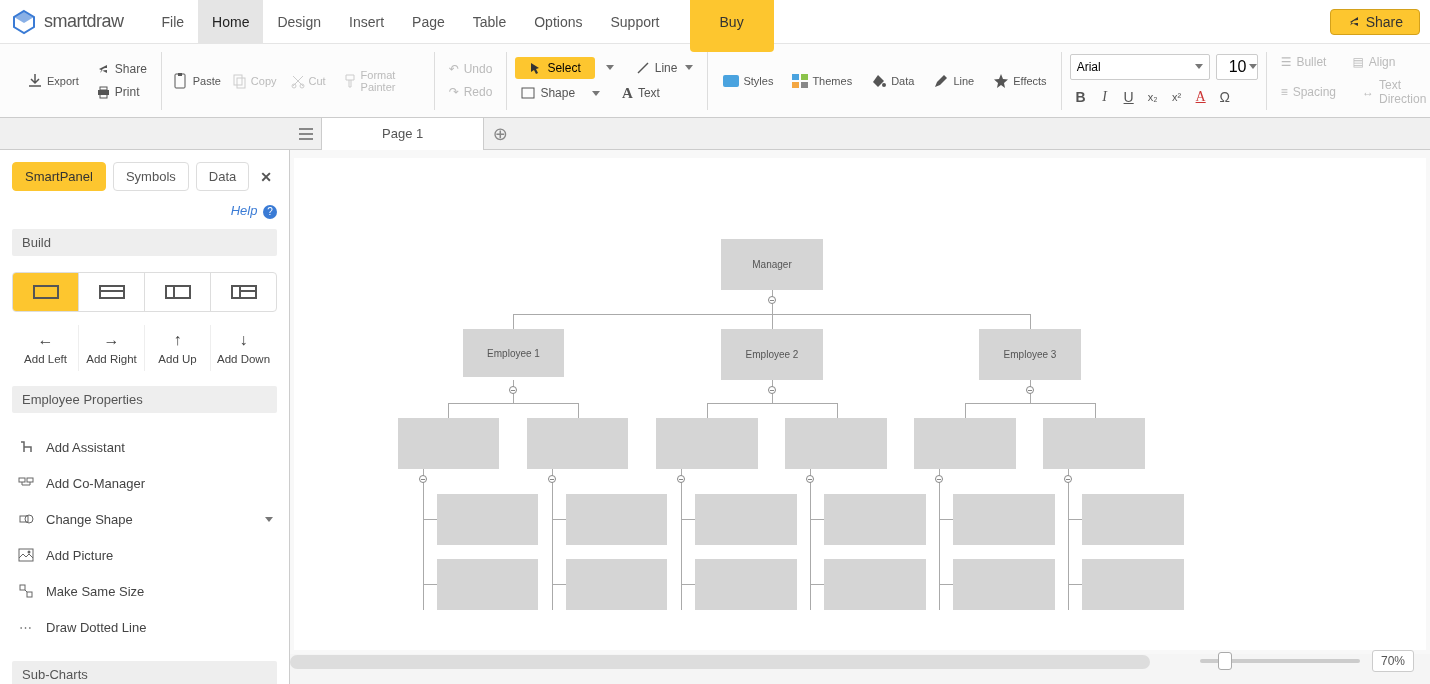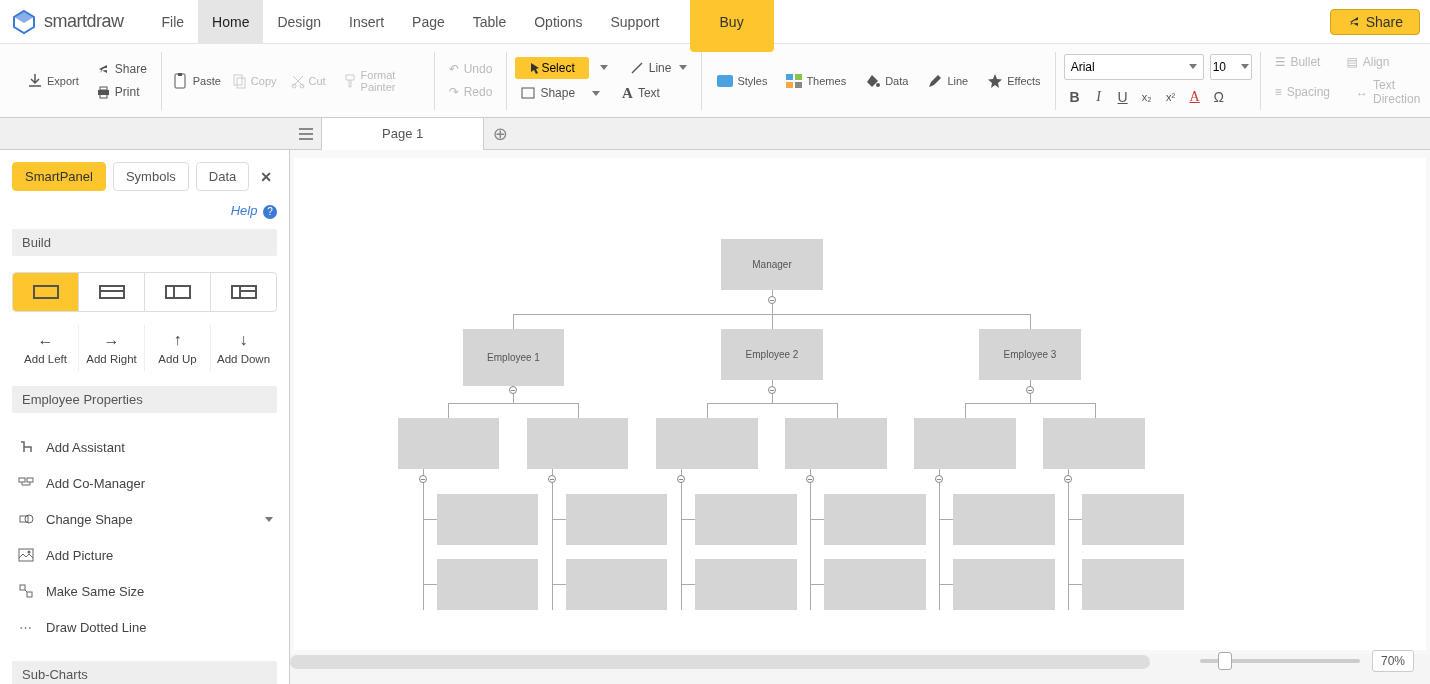--- a/index.html
+++ b/index.html
@@ -13,24 +13,24 @@
 .buy-btn { margin-left: 16px; background: #fdc62f; border: none; border-radius: 4px; padding: 22px 30px; font-size: 14px; color: #333; cursor: pointer; font-weight: 500;}
 .share-btn { margin-left: auto; display: flex; align-items: center; gap: 5px; background: #fdc62f; border: 1px solid #d4a11b; border-radius: 4px; padding: 4px 16px; font-size: 14px; color: #333; cursor: pointer; font-weight: 500;}
 .ribbon { height: 74px; display: flex; align-items: center; padding: 0 12px; border-bottom: 1px solid #ccc; background:#fcfcfc; }
 .rgroup { display: flex; align-items: center; height: 58px; padding: 0 8px; border-right: 1px solid #ddd; gap: 6px; }
 .rgroup.last { border-right: none; }
 .rbtn { display: flex; flex-direction: row; align-items: center; justify-content: center; min-width: 44px; padding: 4px 6px; font-size: 11px; color: #555; cursor: pointer; gap: 3px; }
 .rbtn.disabled { color: #bbb; }
 .rbtn-inline { display: flex; align-items: center; gap: 5px; font-size: 12px; color: #555; cursor: pointer; padding: 3px 6px; }
 .rbtn-inline.disabled { color: #bbb; }
 .ricon { width: 18px; height: 18px; display:flex; align-items:center; justify-content:center;}
-.select-btn { background: #fdc62f; border-radius: 3px; padding: 4px 14px; display:flex; align-items:center; font-size:12px; font-weight: 500;}
+.select-btn { background: #fdc62f; border-radius: 3px; padding: 4px 14px; display:flex; align-items:center; gap:6px; font-size:12px; font-weight: 500;}
 .dropdown-arrow { width:0;height:0;border-left:4px solid transparent;border-right:4px solid transparent;border-top:5px solid #777; margin-left:3px;}
 .font-select { border:1px solid #ccc; height:26px; width:140px; padding:0 6px; font-size:12px; border-radius:2px; background:#fff; cursor:pointer; display:flex; align-items:center; justify-content:space-between;}
-.size-select { border:1px solid #ccc; height:26px; width:42px; padding:0 2px; font-size:12px; border-radius:2px; background:#fff; cursor:pointer; display:flex; align-items:center; justify-content:space-between;}
+.size-select { border:1px solid #ccc; height:26px; width:42px; padding:0 12px; font-size:16px; border-radius:2px; background:#fff; cursor:pointer; display:flex; align-items:center; justify-content:space-between;}
 .fmtbtn { width:22px; height:22px; display:flex; align-items:center; justify-content:center; cursor:pointer; color:#555; font-size:14px;}
 .tabrow { height: 32px; background:#f0f0f0; border-bottom:1px solid #ccc; display:flex; align-items:center; padding-left: 290px;}
 .tabrow .listbtn { width:32px; height:32px; display:flex; align-items:center; justify-content:center; border-right:1px solid #ccc; cursor:pointer; color:#888;}
 .tabrow .tab { height:32px; padding:0 60px; display:flex; align-items:center; background:#fff; border-right:1px solid #ccc; font-size:13px; color:#555; cursor:pointer;}
 .tabrow .addtab { width:32px; height:32px; display:flex; align-items:center; justify-content:center; color:#888; cursor:pointer; font-size:18px;}
 .body { position: absolute; top:150px; left:0; right:0; bottom:0; display:flex; }
 .sidepanel { width:290px; height:100%; background:#fff; border-right:1px solid #ccc; padding:12px; overflow:hidden;}
 .panel-tabs { display:flex; gap:7px; align-items:center; margin-bottom:12px;}
 .ptab { border:1px solid #ddd; border-radius:4px; padding:6px 12px; font-size:13px; color:#555; cursor:pointer; background:#fff;}
 .ptab.active { background:#fdc62f; border-color:#fdc62f; color:#333; font-weight:500;}
@@ -489,21 +489,21 @@
         <div class="hline" style="left:645px;top:361px;width:14px;"></div>
         <div class="hline" style="left:645px;top:426px;width:14px;"></div>
 
         <div class="vline" style="left:774px;top:311px;height:141px;"></div>
         <div class="dot minus" style="left:774px;top:321px;"></div>
         <div class="hline" style="left:774px;top:361px;width:14px;"></div>
         <div class="hline" style="left:774px;top:426px;width:14px;"></div>
 
         <div class="orgbox" style="left:427px;top:81px;width:102px;height:51px;">Manager</div>
 
-        <div class="orgbox" style="left:169px;top:171px;width:101px;height:57px;">Employee 1</div>
+        <div class="orgbox" style="left:169px;top:171px;width:101px;height:48px;">Employee 1</div>
         <div class="orgbox" style="left:427px;top:171px;width:102px;height:51px;">Employee 2</div>
         <div class="orgbox" style="left:685px;top:171px;width:102px;height:51px;">Employee 3</div>
 
         <div class="orgbox" style="left:104px;top:260px;width:101px;height:51px;"></div>
         <div class="orgbox" style="left:233px;top:260px;width:101px;height:51px;"></div>
         <div class="orgbox" style="left:362px;top:260px;width:102px;height:51px;"></div>
         <div class="orgbox" style="left:491px;top:260px;width:102px;height:51px;"></div>
         <div class="orgbox" style="left:620px;top:260px;width:102px;height:51px;"></div>
         <div class="orgbox" style="left:749px;top:260px;width:102px;height:51px;"></div>
 

